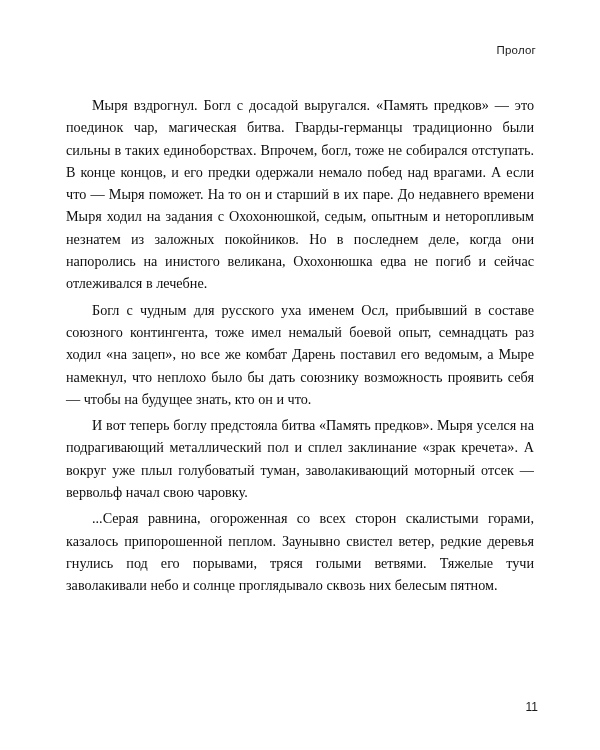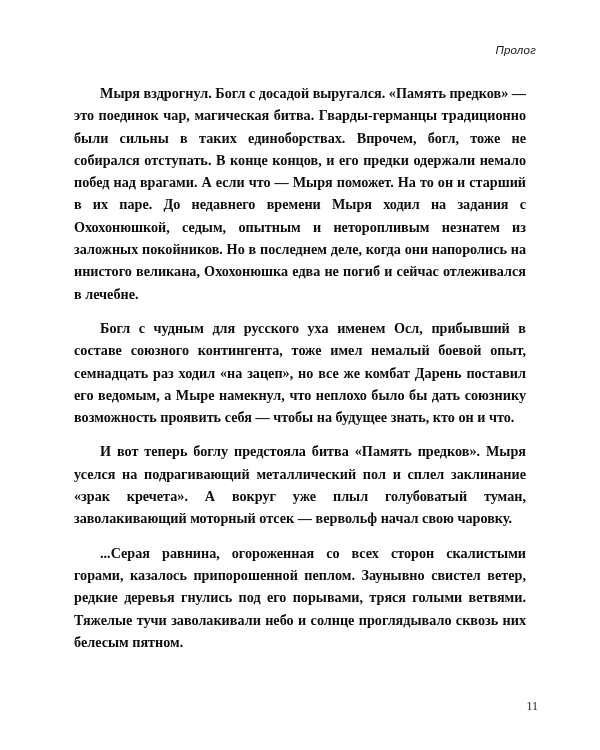--- a/index.html
+++ b/index.html
@@ -20,42 +20,40 @@
     height: 750px;
     box-sizing: border-box;
     padding: 44px 62px 40px 62px;
   }
   .running-head {
     text-align: right;
     font-family: "Liberation Sans", sans-serif;
     font-size: 11.5px;
     color: #1a1a1a;
     letter-spacing: 0.2px;
-    margin: 0 0 26px 0;
+    margin: 0 0 38px 0;
     padding-right: 2px;
-    font-style: italic;
   }
   .body-text {
     font-size: 14.2px;
     line-height: 22.3px;
     text-align: justify;
     text-justify: inter-word;
     color: #0d0d0d;
     hyphens: manual;
   }
   .body-text p {
-    margin: 12px;
+    margin: 4px;
     text-indent: 26px;
-    font-weight: bold;
   }
   .folio {
     position: absolute;
     right: 62px;
     bottom: 36px;
-    font-family: Liberation Serif, serif;
+    font-family: Liberation Sans, sans-serif;
     font-size: 12px;
     color: #1a1a1a;
   }
 </style>
 </head>
 <body>
 
 <div class="page">
 
   <div class="running-head">Пролог</div>

